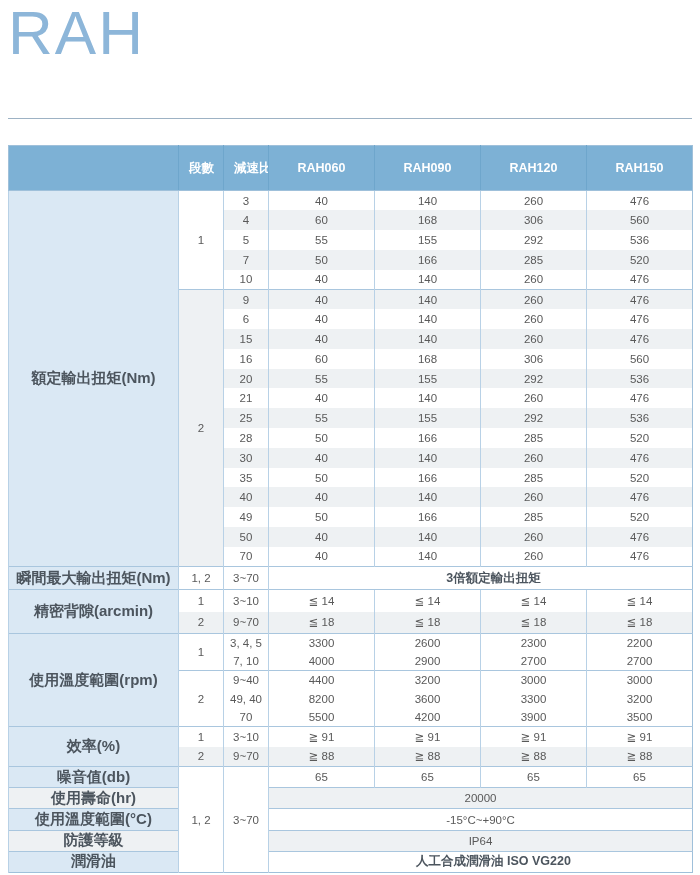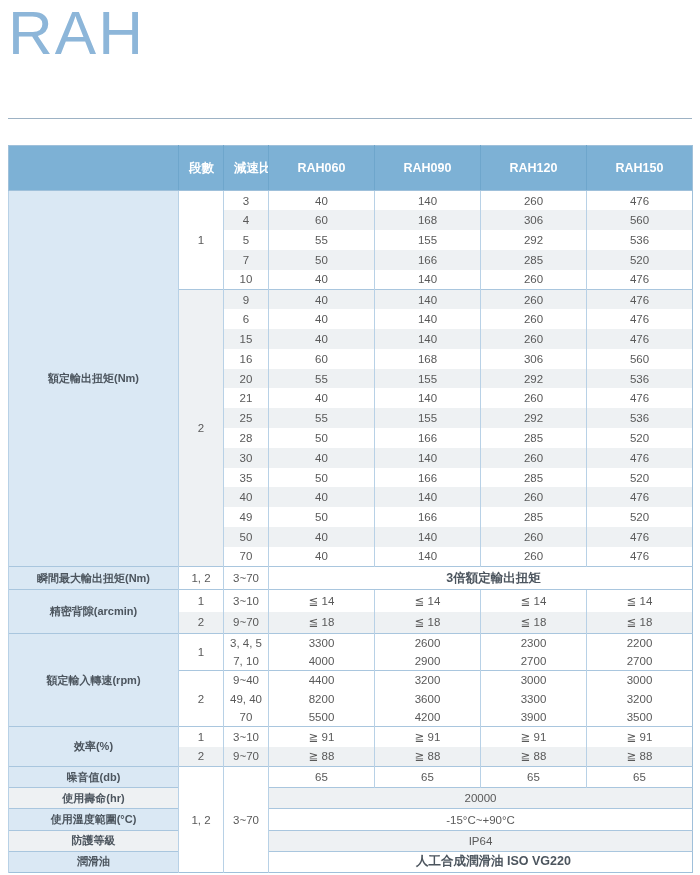--- a/index.html
+++ b/index.html
@@ -28,21 +28,21 @@
     overflow:hidden;white-space:nowrap;
   }
   th:first-child{border-left:none;}
   td{
     font-size:11.5px;color:#595959;text-align:center;vertical-align:middle;
     padding:0 2px;border-left:1px solid #b8d1e6;overflow:hidden;white-space:nowrap;
   }
   tr.shaded td{background:var(--shade,#eef1f3);}
   td.label{
     background:var(--label-bg,#dae8f4);color:#4c555e;
-    font-size:11px;font-weight:600;
+    font-size:15px;font-weight:600;
   }
   td.mergev{background:#ffffff;}
   td.merged{color:#4c555e;font-weight:600;font-size:12.5px;padding-left:28px;}
   tr.divider td{border-top:1px solid #a9c6de;}
   tr.torque{height:19.8px;}
   tr.peak{height:23px;margin-top:39px;}
   tr.backlash{height:22px;}
   tr.rpm{height:18.6px;}
   tr.eff{height:20px;}
   tr.misc{height:21.2px;}
@@ -228,21 +228,21 @@
         </tr>
         <tr class="backlash shaded">
           <td class="stage">2</td>
           <td class="ratio">9~70</td>
           <td class="">≦ 18</td>
           <td class="">≦ 18</td>
           <td class="">≦ 18</td>
           <td class="">≦ 18</td>
         </tr>
         <tr class="rpm divider">
-          <td rowspan="5" class="label">額定輸入轉速(rpm)</td>
+          <td rowspan="5" class="label">使用溫度範圍(rpm)</td>
           <td rowspan="2" class="stage mergev">1</td>
           <td class="ratio">3, 4, 5</td>
           <td class="">3300</td>
           <td class="">2600</td>
           <td class="">2300</td>
           <td class="">2200</td>
         </tr>
         <tr class="rpm">
           <td class="ratio">7, 10</td>
           <td class="">4000</td>

